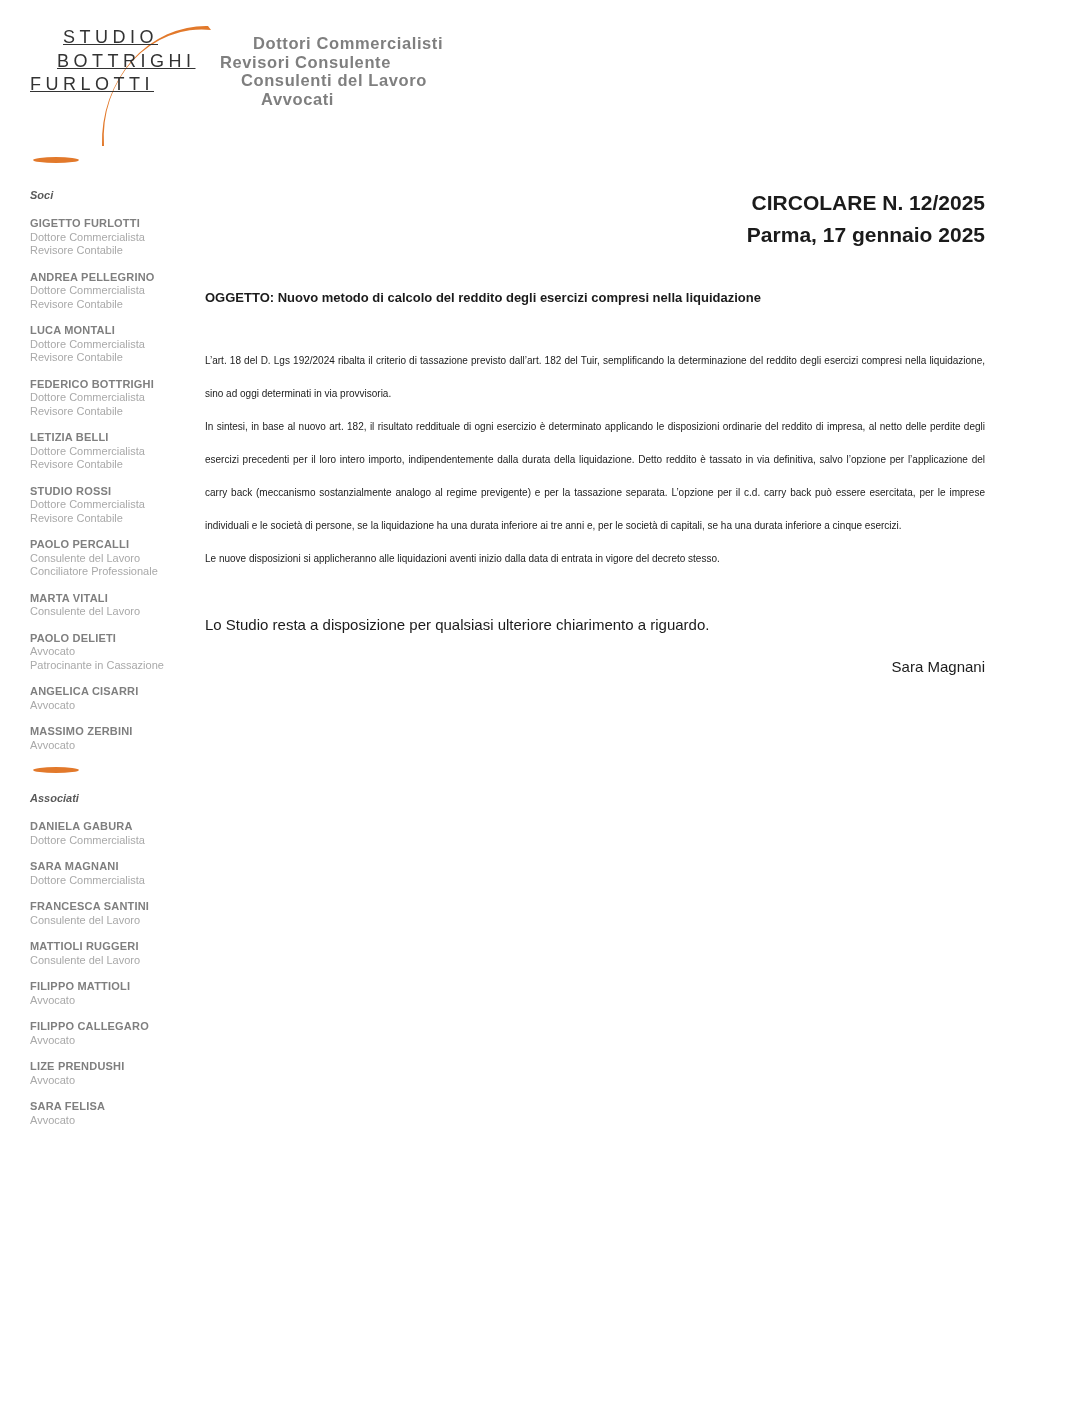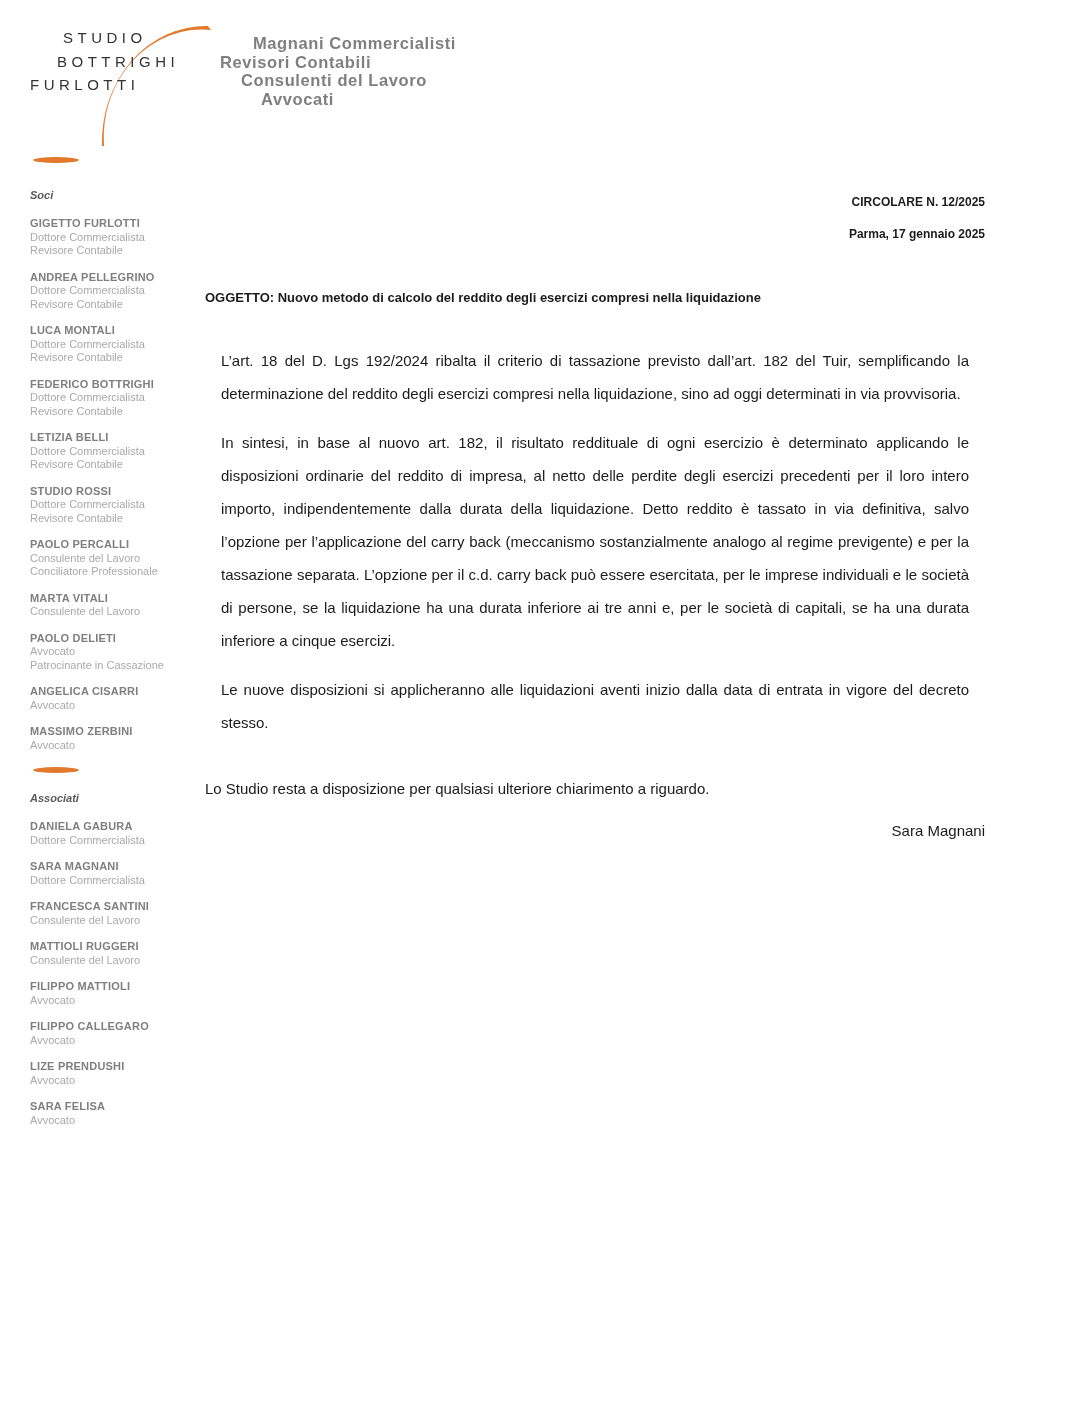--- a/index.html
+++ b/index.html
@@ -11,23 +11,24 @@
     font-family:"Liberation Sans", sans-serif;
     overflow:hidden;
   }
 
   
   .logo-block { position:absolute; left:30px; top:26px; width:180px; height:130px; }
   .logo-swoosh { position:absolute; left:28px; top:-12px; width:165px; height:150px; z-index:1; }
   .logo-text { position:relative; z-index:2; }
   .logo-line {
     color:#333333;
-    font-size:15px; line-height:23.5px;
+    font-size:18px; line-height:23.5px;
     letter-spacing:4.5px; font-weight:400;
     white-space:nowrap;
+    text-decoration:underline;
   }
   .logo-line.l0 { margin-left:33px; }
   .logo-line.l1 { margin-left:27px; }
   .logo-line.l2 { margin-left:0; }
 
   
   .services { position:absolute; left:220px; top:34px; z-index:3; }
   .service-line {
     font-weight:bold; color:var(--name-gray, #7f7f7f);
     font-size:16.5px; line-height:18.5px; letter-spacing:0.6px;
@@ -62,28 +63,28 @@
   .person-roles div {
     color:var(--role-gray, #a9a9a9);
     font-size:11px; line-height:13.5px;
     white-space:nowrap;
   }
   .divider-mid { margin:15px 0 19px 3px; }
 
   
   .main { position:absolute; left:205px; top:192px; width:780px; color:#1b1b1b; }
   .circular-number, .date-line {
-    text-align:right; font-weight:bold; font-size:12px; line-height:21px;
+    text-align:right; font-weight:bold; font-size:21px; line-height:21px;
   }
   .date-line { margin-top:11px; }
   .subject { font-weight:bold; font-size:13px; margin-top:43px; line-height:20px; }
   .letter-body { margin-top:36px; }
   .letter-body p {
-    margin:16px; text-align:justify;
-    font-size:15px; line-height:33px;
+    margin:0; text-align:justify;
+    font-size:10px; line-height:33px;
   }
   .closing { font-size:15px; line-height:33px; margin-top:33px; }
   .signature { text-align:right; font-size:15px; margin-top:17px; }
 </style>
 </head>
 <body>
 
 <div class="page">
 
   <div class="logo-block">
@@ -91,22 +92,22 @@
       <path d="M150,12 A104,116 0 0 0 44,132 L46,132 A98,108 0 0 1 153,16 Z" fill="#E2792B"></path>
     </svg>
     <div class="logo-text">
       <div class="logo-line l0">STUDIO</div>
       <div class="logo-line l1">BOTTRIGHI</div>
       <div class="logo-line l2">FURLOTTI</div>
     </div>
   </div>
 
   <div class="services">
-    <div class="service-line s0">Magnani Commercialisti</div>
-    <div class="service-line s1">Revisori Contabili</div>
+    <div class="service-line s0">Dottori Commercialisti</div>
+    <div class="service-line s1">Revisori Consulente</div>
     <div class="service-line s2">Consulenti del Lavoro</div>
     <div class="service-line s3">Avvocati</div>
   </div>
 
   <div class="lens divider-top"></div>
 
   <div class="sidebar">
     <div class="section-label">Soci</div>
 
     <div>

